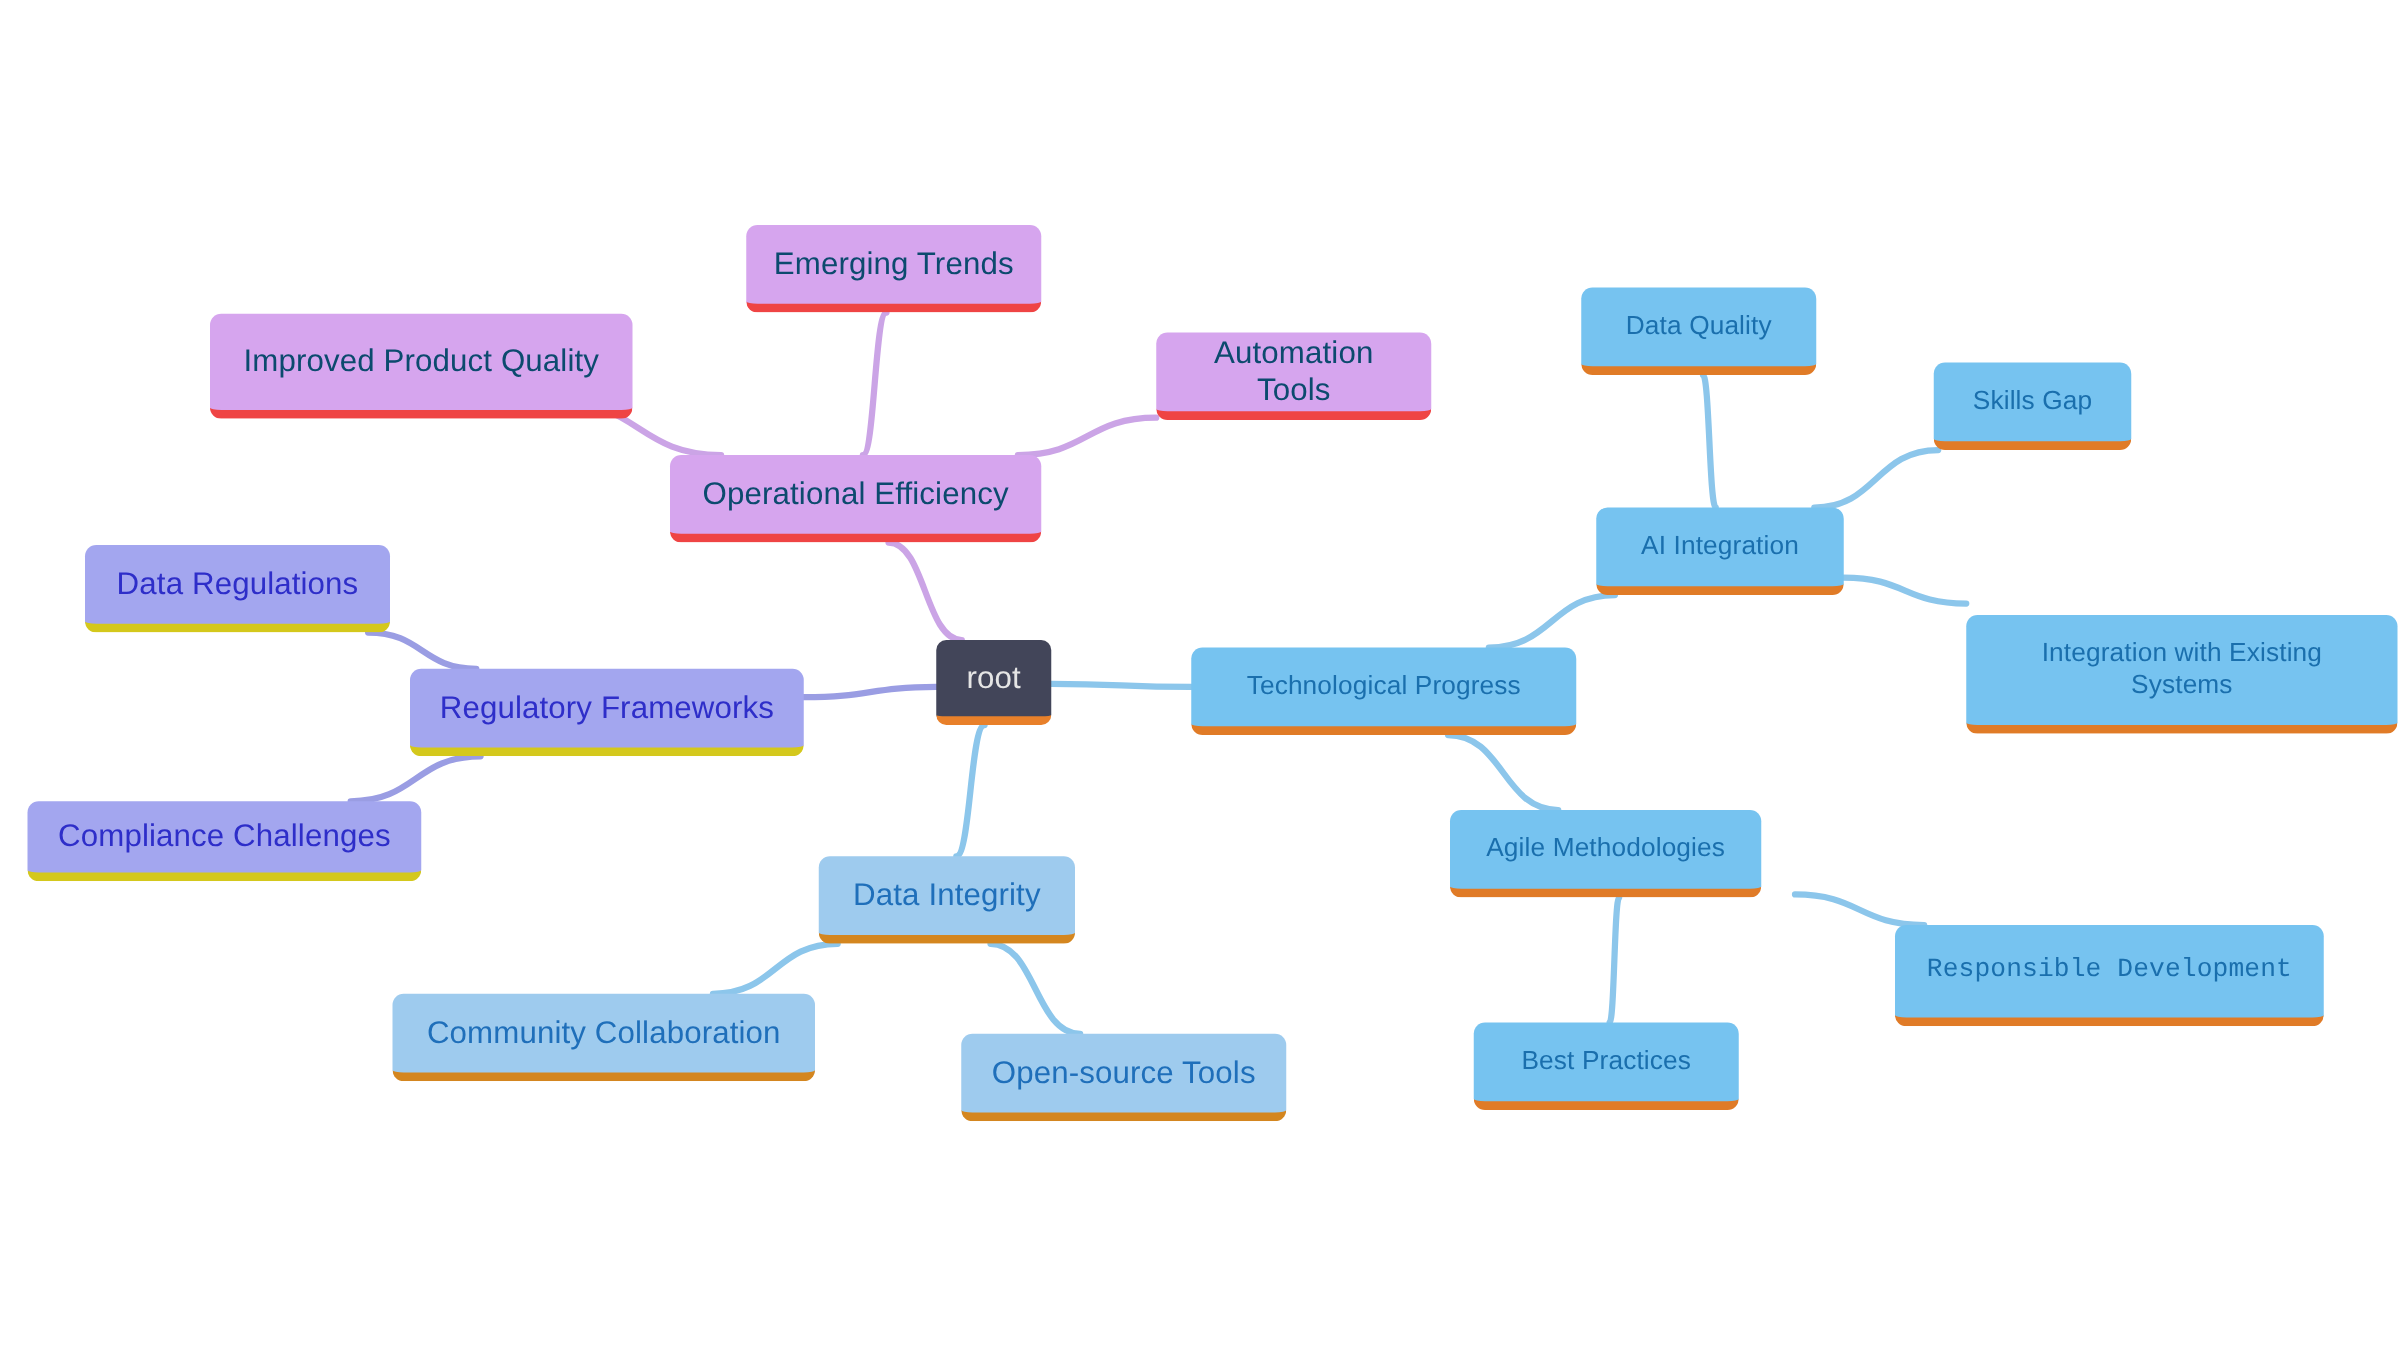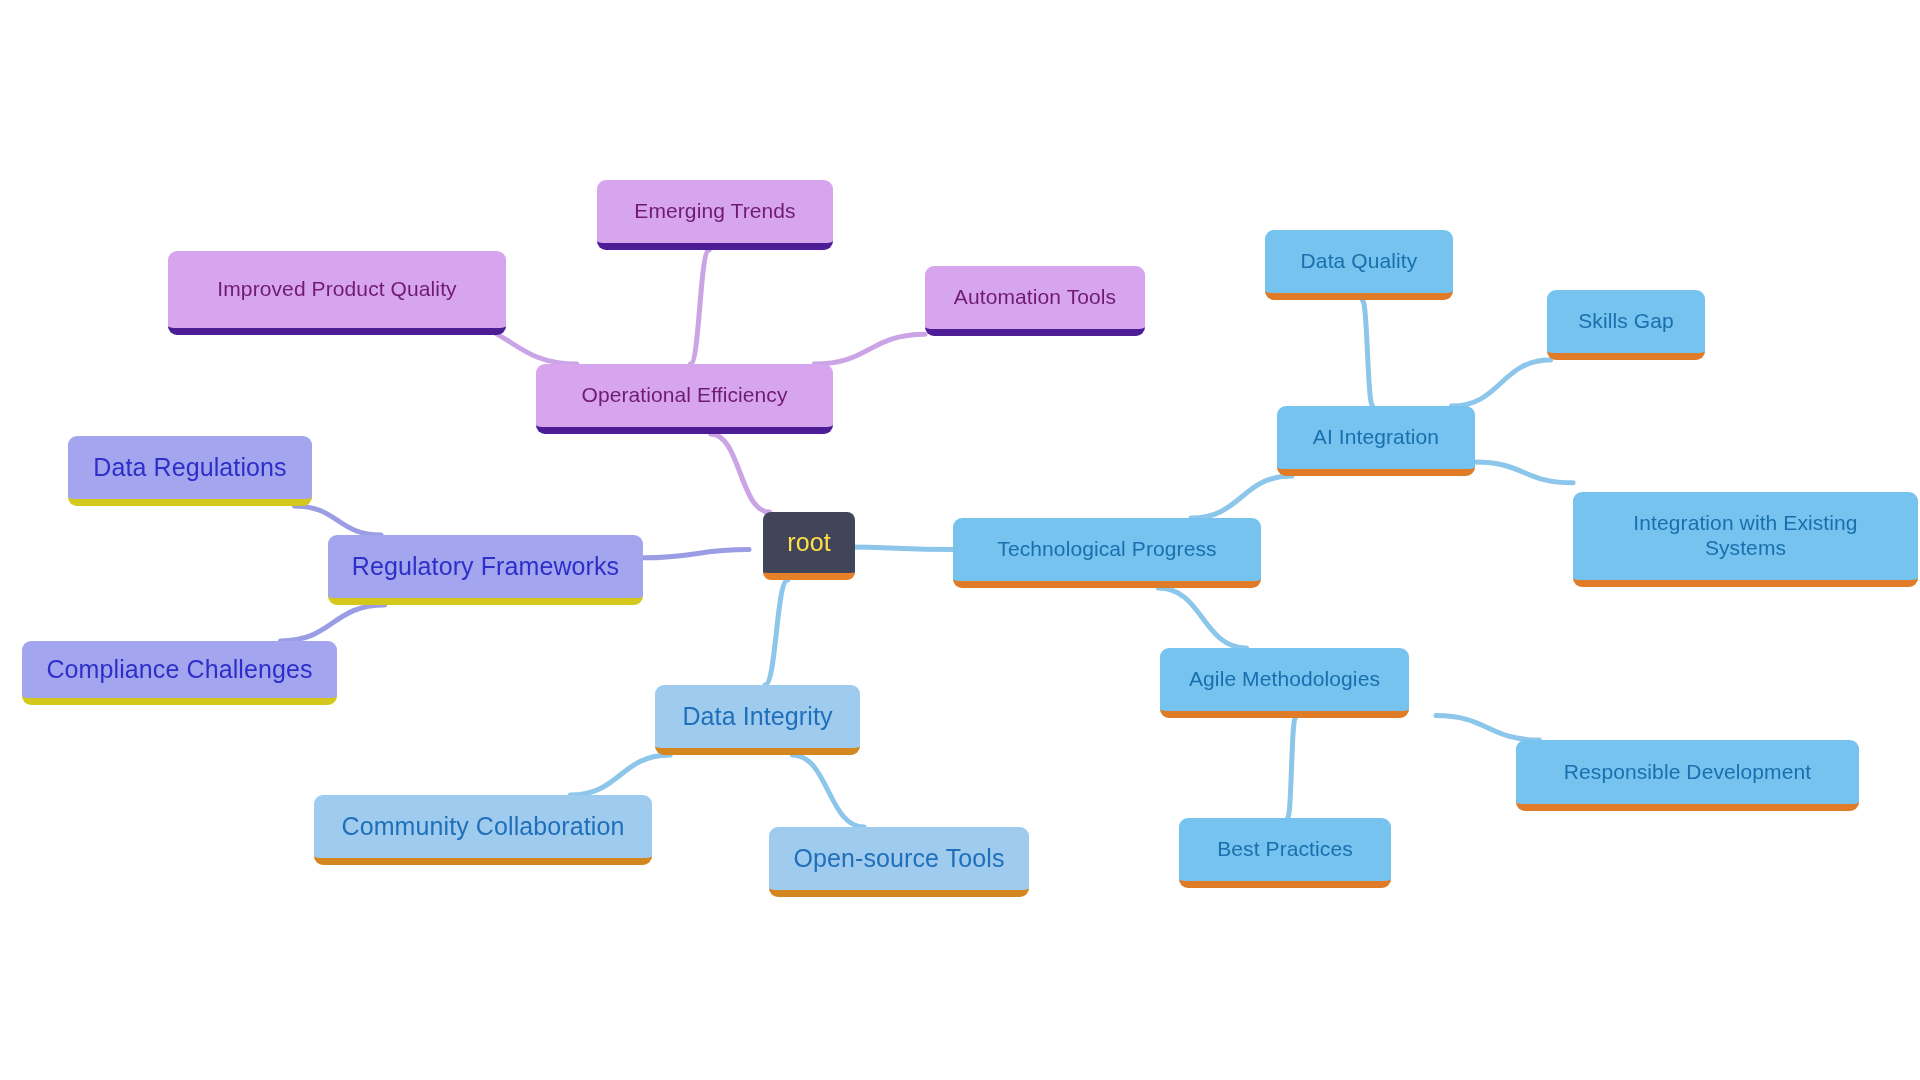--- a/index.html
+++ b/index.html
@@ -36,43 +36,42 @@
     align-items: center;
     justify-content: center;
     text-align: center;
     line-height: 1.18;
     padding: 0 14px;
     white-space: pre-line;
     letter-spacing: 0.1px;
   }
   .node-root {
     background: #424559;
-    color: #fde047;
+    color: #e5e5e5;
     border-bottom: 7px solid #e8802a;
     border-radius: 8px;
     font-size: 25px;
-    margin-left: 14px;
   }
   .node-blue {
     background: #76c3f0;
     color: #1a6fad;
     border-bottom: 7px solid #e07b27;
     font-size: 21px;
   }
   .node-blue-soft {
     background: #9ecbee;
     color: #1f6fba;
     border-bottom: 7px solid #d4861f;
     font-size: 25px;
   }
   .node-purple {
     background: #d6a5ee;
-    color: #701a75;
-    border-bottom: 7px solid #4c1d95;
-    font-size: 21px;
+    color: #0c4a6e;
+    border-bottom: 7px solid #ef4444;
+    font-size: 25px;
   }
   .node-peri {
     background: #a3a6ef;
     color: #2e2ec9;
     border-bottom: 7px solid #d4c81c;
     font-size: 25px;
     text-align: center;
   }
 </style>
 </head>
@@ -102,21 +101,21 @@
   <div id="node-layer">
       <div class="node node-root" style="left: 749px; top: 512px; width: 92px; height: 68px;">root</div>
       <div class="node node-blue" style="left: 953px; top: 518px; width: 308px; height: 70px;">Technological Progress</div>
       <div class="node node-blue" style="left: 1277px; top: 406px; width: 198px; height: 70px;">AI Integration</div>
       <div class="node node-blue" style="left: 1265px; top: 230px; width: 188px; height: 70px;">Data Quality</div>
       <div class="node node-blue" style="left: 1547px; top: 290px; width: 158px; height: 70px;">Skills Gap</div>
       <div class="node node-blue" style="left: 1573px; top: 492px; width: 345px; height: 95px;">Integration with Existing
 Systems</div>
       <div class="node node-blue" style="left: 1160px; top: 648px; width: 249px; height: 70px;">Agile Methodologies</div>
       <div class="node node-blue" style="left: 1179px; top: 818px; width: 212px; height: 70px;">Best Practices</div>
-      <div class="node node-blue" style="left: 1516px; top: 740px; width: 343px; height: 71px;">Responsible Development</div>
+      <div class="node node-blue" style="left: 1516px; top: 740px; width: 343px; height: 81px; font-family: Liberation Mono, monospace;">Responsible Development</div>
       <div class="node node-blue-soft" style="left: 655px; top: 685px; width: 205px; height: 70px;">Data Integrity</div>
       <div class="node node-blue-soft" style="left: 314px; top: 795px; width: 338px; height: 70px;">Community Collaboration</div>
       <div class="node node-blue-soft" style="left: 769px; top: 827px; width: 260px; height: 70px;">Open-source Tools</div>
       <div class="node node-purple" style="left: 536px; top: 364px; width: 297px; height: 70px;">Operational Efficiency</div>
       <div class="node node-purple" style="left: 597px; top: 180px; width: 236px; height: 70px;">Emerging Trends</div>
       <div class="node node-purple" style="left: 168px; top: 251px; width: 338px; height: 84px;">Improved Product Quality</div>
       <div class="node node-purple" style="left: 925px; top: 266px; width: 220px; height: 70px;">Automation Tools</div>
       <div class="node node-peri" style="left: 328px; top: 535px; width: 315px; height: 70px;">Regulatory Frameworks</div>
       <div class="node node-peri" style="left: 68px; top: 436px; width: 244px; height: 70px;">Data Regulations</div>
       <div class="node node-peri" style="left: 22px; top: 641px; width: 315px; height: 64px;">Compliance Challenges</div>

